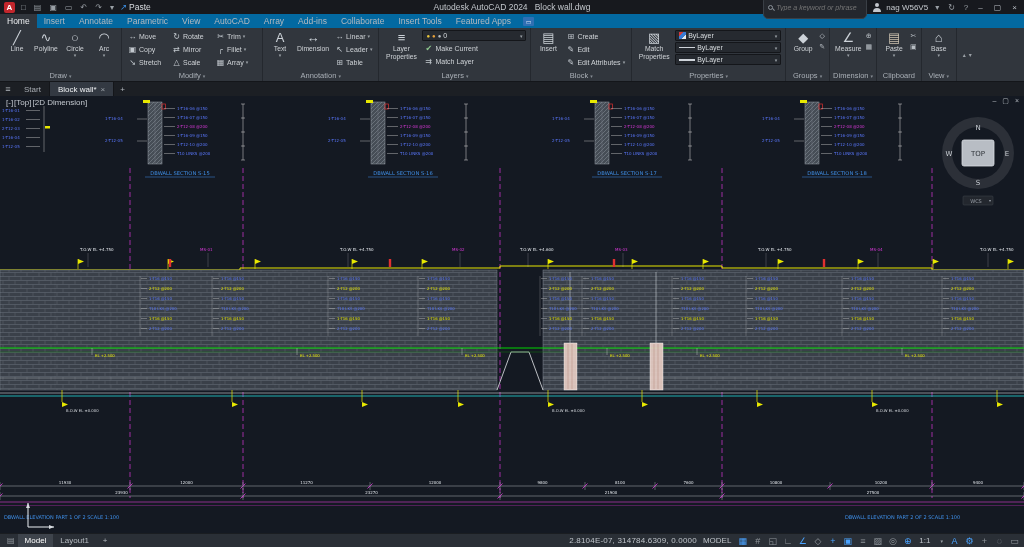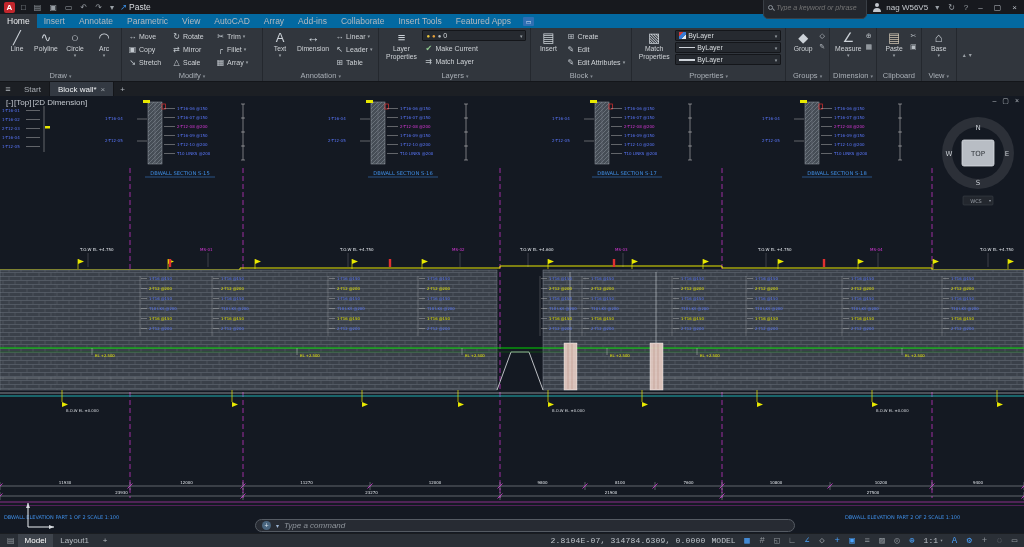--- a/index.html
+++ b/index.html
@@ -77,45 +77,48 @@
   .cmd-circle{width:9px;height:9px;border-radius:50%;background:#49657f;color:#dce6f0;font-size:7px;
     display:flex;align-items:center;justify-content:center;flex:none;}
   .cmd-caret{color:#9fb6d4;font-size:6px;}
   .cmd-text{color:#8f959c;font-size:8px;font-style:italic;}
   
   .statusbar{height:14px;background:#2a2f36;border-top:1px solid #1a1d21;display:flex;align-items:center;
     font-size:8px;color:#b6bbc1;padding:0 4px;}
   .sb-mini{color:#9aa0a6;font-size:8px;padding:0 3px;}
   .sb-tab{padding:0 7px;height:14px;display:flex;align-items:center;}
   .sb-tab.active{background:#3e444c;color:#fff;}
-  .sb-right{margin-left:auto;display:flex;align-items:center;gap:6px;font-family:Liberation Mono, monospace;}
+  .sb-right{margin-left:auto;display:flex;align-items:center;gap:6px;}
   .coords{color:#bfc4ca;letter-spacing:0.2px;}
   .space{color:#bfc4ca;}
   .sb-ico-row{display:flex;align-items:center;gap:4px;}
   .sb-ico{font-size:9px;color:#8f959b;width:11px;text-align:center;}
   .sb-ico.on{color:#4aa3ff;}
-  .sb-scale{display:flex;align-items:center;gap:2px;color:#bfc4ca;}
+  .sb-scale{display:flex;align-items:center;gap:10px;color:#bfc4ca;}
   .sb-scale .caret{font-size:5px;color:#9aa0a6;}
 </style>
 </head>
 <body>
 
 <div class="titlebar">
   <div class="logo">A</div>
   <span class="tb-ico">□</span>
   <span class="tb-ico">▤</span>
   <span class="tb-ico">▣</span>
   <span class="tb-ico">▭</span>
   <span class="tb-ico">↶</span>
   <span class="tb-ico">↷</span>
   <span class="tb-ico">▾</span>
   <span class="share">
     <span class="g">↗</span>
     <span>Paste</span>
   </span>
+  <div class="tb-title">
+    <span>Autodesk AutoCAD 2024</span>&nbsp;&nbsp;&nbsp;<span>Block wall.dwg</span>
+  </div>
   <div class="tb-right">
     <div class="search">
       <span class="mag"></span>
       <input placeholder="Type a keyword or phrase" style="">
     </div>
     <span class="avatar"></span>
     <span class="uname">nag W56V5</span>
     <span class="tb-ico">▾</span>
     <span class="tb-ico">↻</span>
     <span class="tb-ico">?</span>
@@ -872,25 +875,20 @@
       <line x1="0" y1="406" x2="1024" y2="406" stroke="#993399" stroke-width="0.9"></line>
       <line x1="0" y1="409.5" x2="1024" y2="409.5" stroke="#6b2470" stroke-width="0.7"></line>
       <text x="4" y="423" fill="#3f8fe8" font-size="5" text-anchor="start">DBWALL ELEVATION  PART 1 OF 2   SCALE 1:100</text>
       <text x="845" y="423" fill="#3f8fe8" font-size="5" text-anchor="start">DBWALL ELEVATION  PART 2 OF 2   SCALE 1:100</text>
       <line x1="28" y1="431" x2="54" y2="431" stroke="#d8dce1" stroke-width="1.1"></line>
       <path d="M54,431 L49,429 L49,433 Z" fill="#d8dce1"></path>
       <line x1="28" y1="431" x2="28" y2="407" stroke="#d8dce1" stroke-width="1.1"></line>
       <path d="M28,407 L26,412 L30,412 Z" fill="#d8dce1"></path>
     </svg>
 
-  <div class="cmdbar">
-    <span class="cmd-circle">+</span>
-    <span class="cmd-caret">▾</span>
-    <span class="cmd-text">Type a command</span>
-  </div>
 </div>
 
 <div class="statusbar">
   <span class="sb-mini">▤</span>
   <span class="sb-tab active">Model</span>
   <span class="sb-tab">Layout1</span>
   <span class="sb-tab">+</span>
   <div class="sb-right">
     <span class="coords">2.8104E-07, 314784.6309, 0.0000</span>
     <span class="space">MODEL</span>

